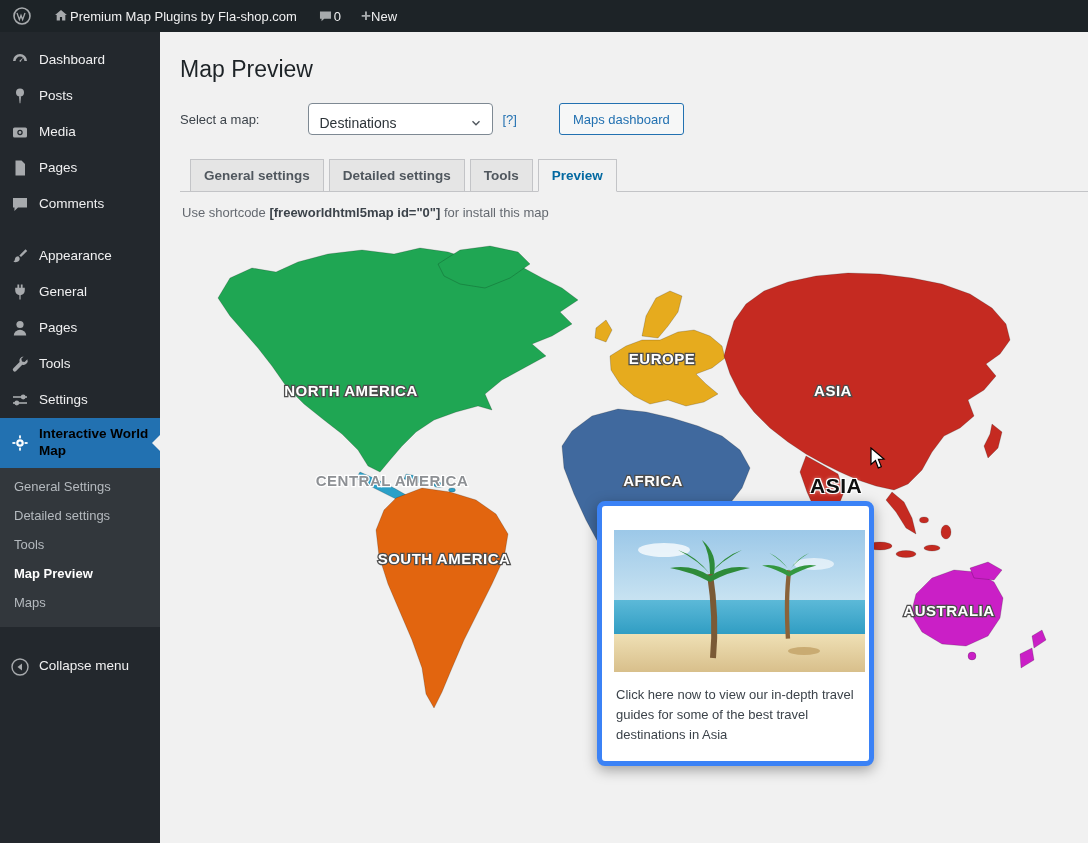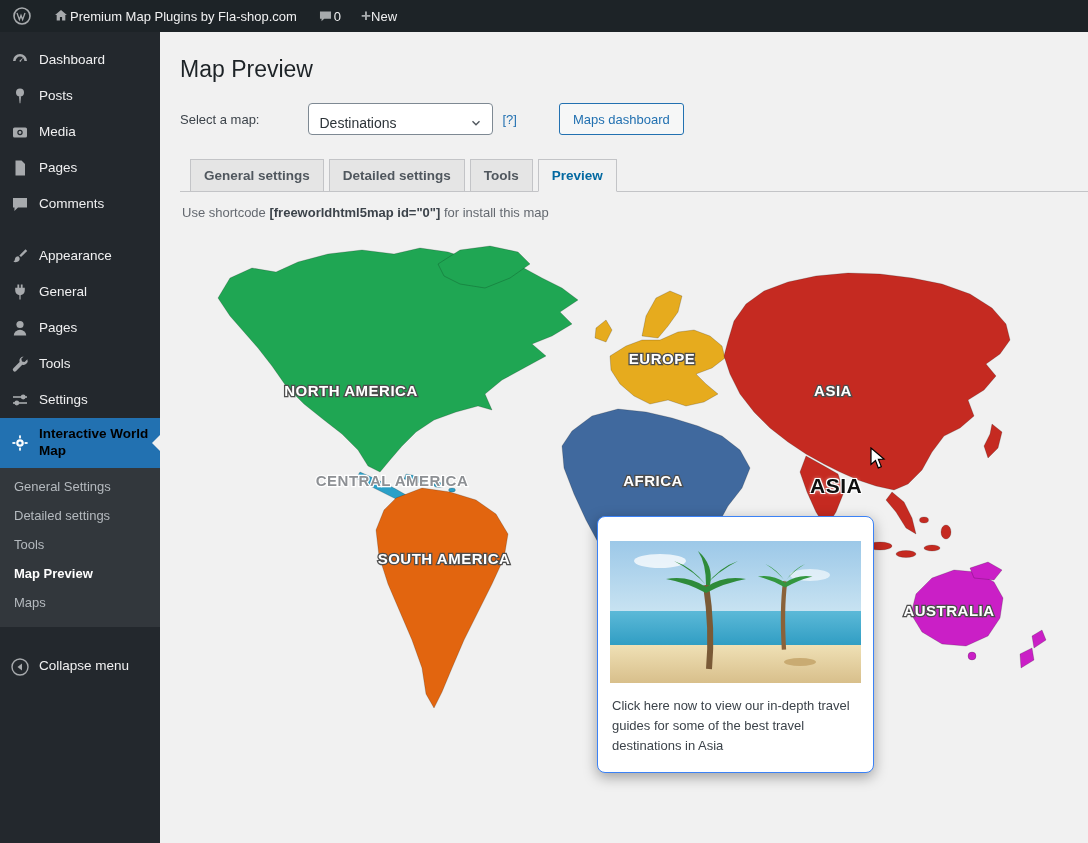--- a/index.html
+++ b/index.html
@@ -46,21 +46,21 @@
   
   .map-area { position:relative; height:585px; margin-top:16px; }
   .worldmap { position:absolute; left:0; top:0; }
   .worldmap g path, .worldmap g rect, .worldmap g ellipse, .worldmap g circle { stroke:rgba(0,0,0,.18); stroke-width:1; stroke-linejoin:round; }
   .mlabel { font-family:"Liberation Sans",sans-serif; font-size:15px; font-weight:700; fill:#fff; stroke:#4d4d4d; stroke-width:2.6px; paint-order:stroke; letter-spacing:.5px; text-anchor:middle; }
   .mlabel.gray { fill:#8d9094; stroke:#fff; stroke-width:2.4px; }
 
   .asia-big { position:absolute; left:630px; top:238px; font-size:21px; font-weight:700; color:#0f0f0f; letter-spacing:.5px;
     text-shadow:-1px -1px 0 #fff,1px -1px 0 #fff,-1px 1px 0 #fff,1px 1px 0 #fff,0 0 4px #fff; }
 
-  .tooltip { position:absolute; left:417px; top:280px; width:277px; background:#fff; border:1px solid #3b82f6; border-radius:8px;
+  .tooltip { position:absolute; left:417px; top:265px; width:277px; background:#fff; border:5px solid #3b82f6; border-radius:8px;
     box-shadow:0 4px 14px rgba(0,0,0,.35); padding:16px 12px 14px; cursor:pointer; z-index:40; }
   .photo { width:251px; height:142px; position:relative; overflow:hidden; margin:8px auto 0; background:linear-gradient(180deg,#9cc8e8 0%,#cfe7f3 58%); }
   .photo .sea { position:absolute; left:0; right:0; bottom:36px; height:36px; background:linear-gradient(180deg,#5cb9d8,#2e9cc2); }
   .photo .sand { position:absolute; left:0; right:0; bottom:0; height:38px; background:linear-gradient(180deg,#efe0b5,#d8bf8b); }
   .photo svg { position:absolute; left:0; top:0; }
   .tooltip-text { margin:13px 2px 2px; color:#3c434a; font-size:13px; line-height:1.55; }
 
   .cursor { position:absolute; left:688px; top:211px; z-index:45; }
 </style>
 </head>

